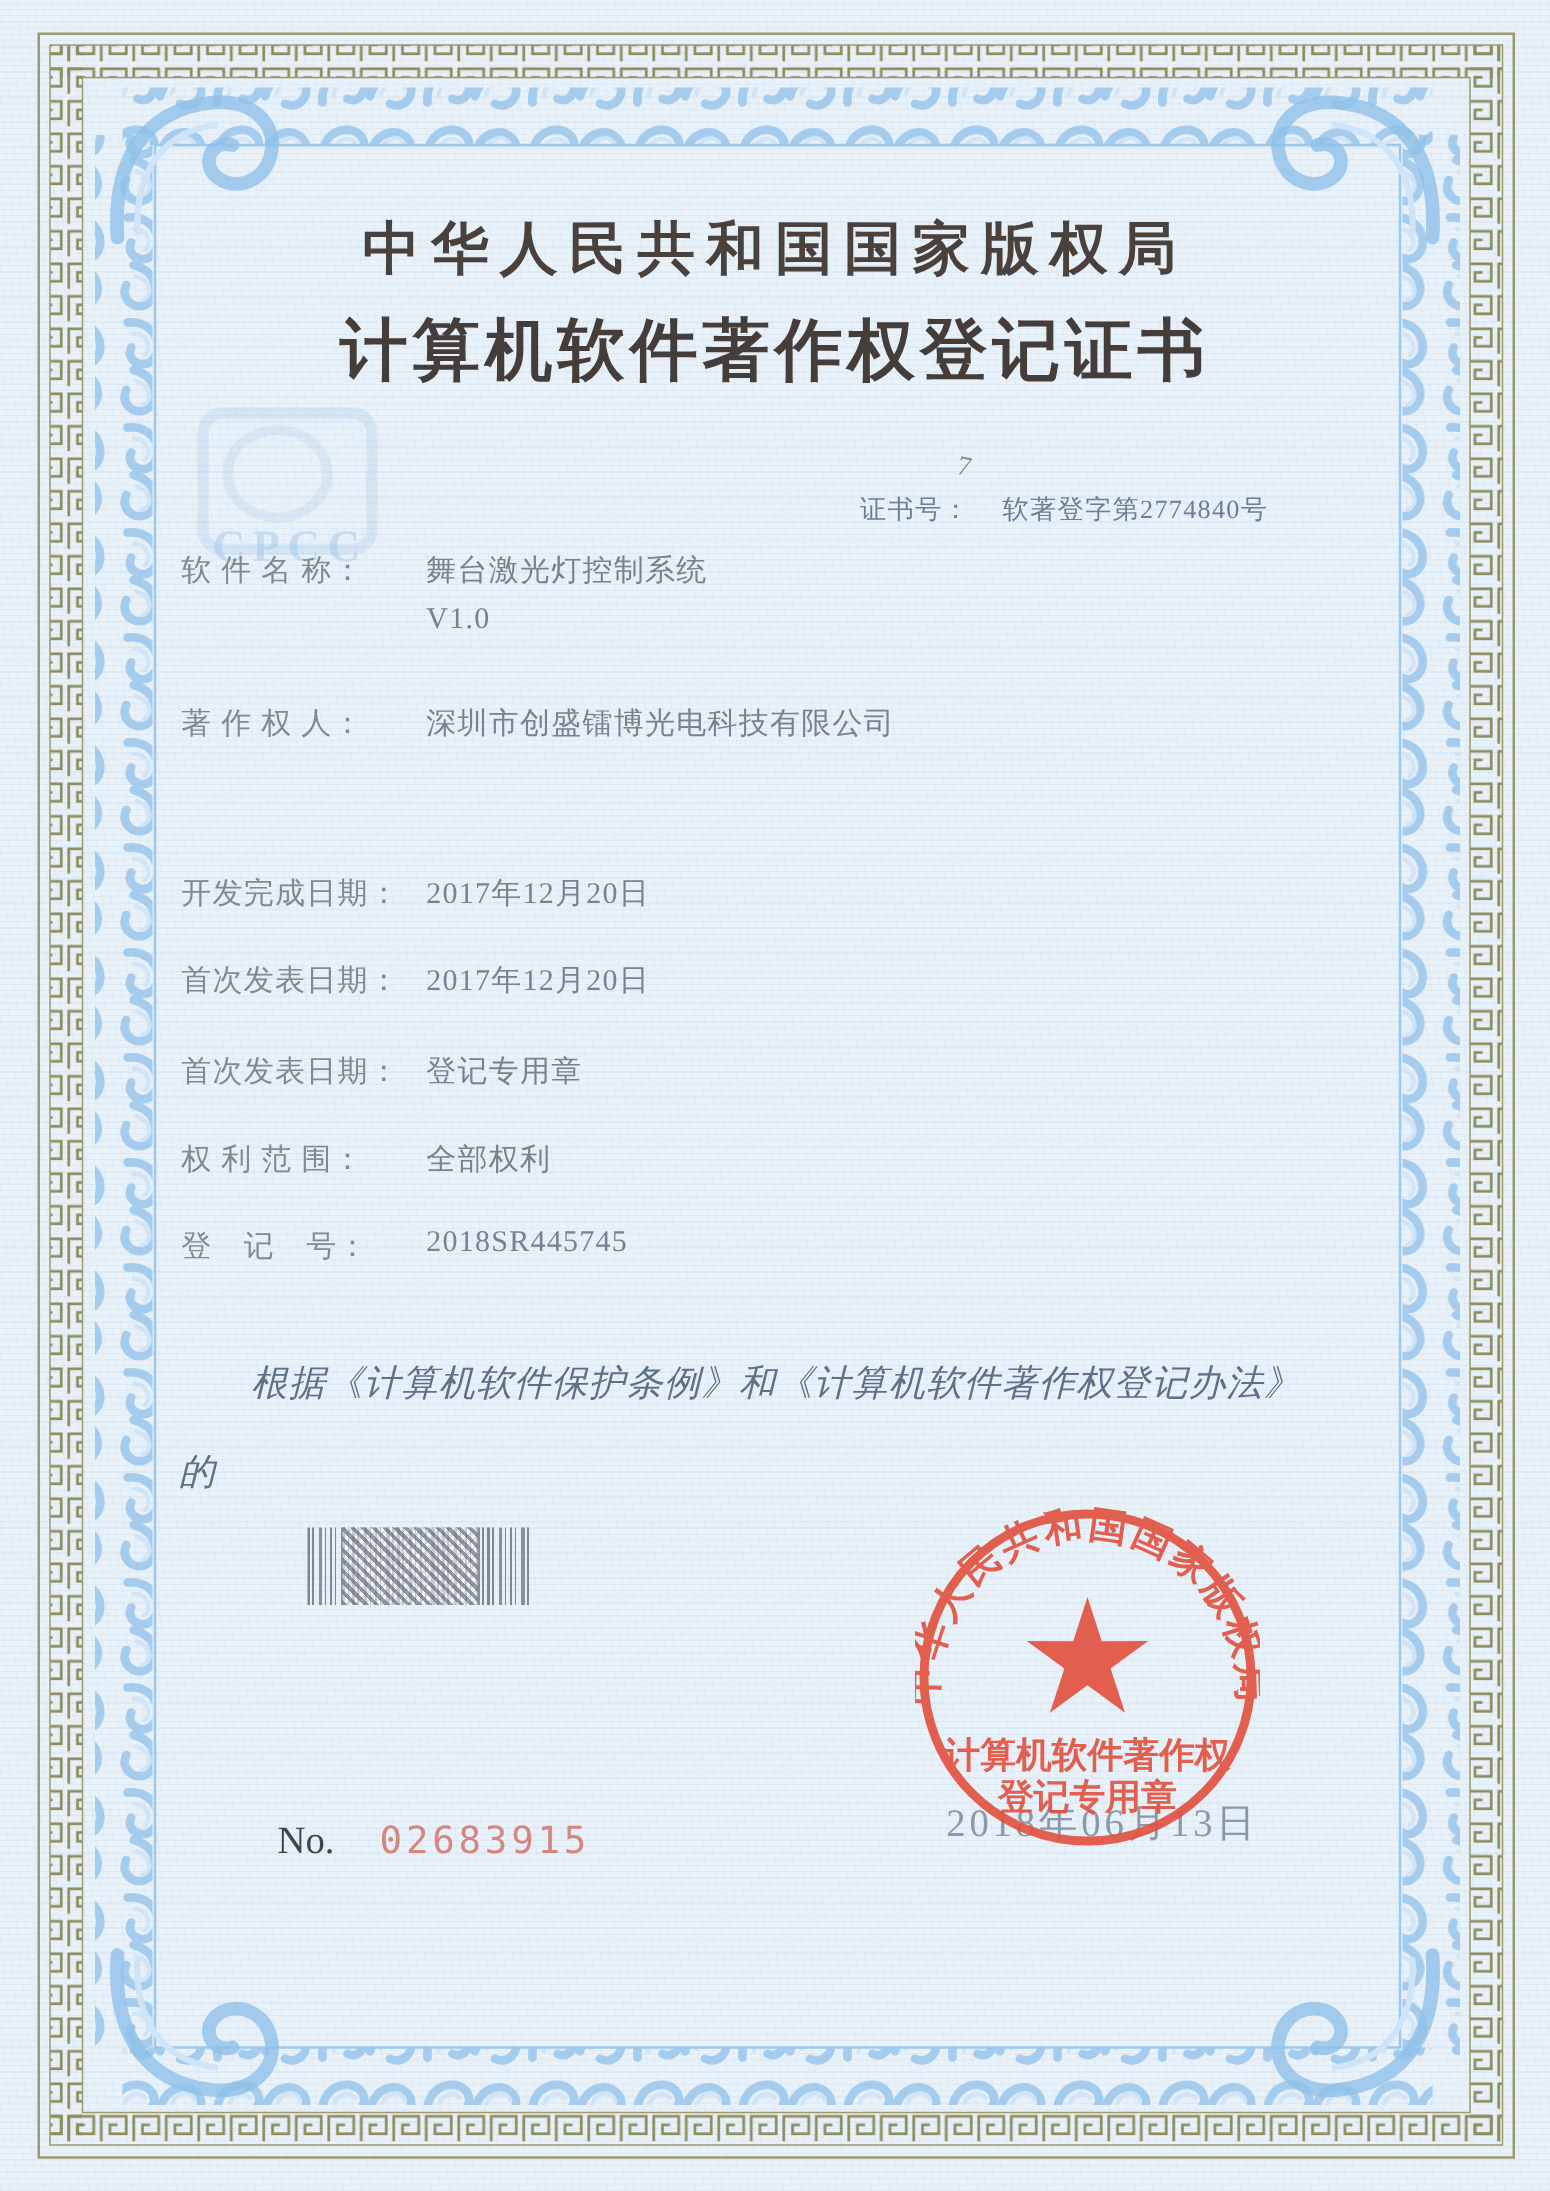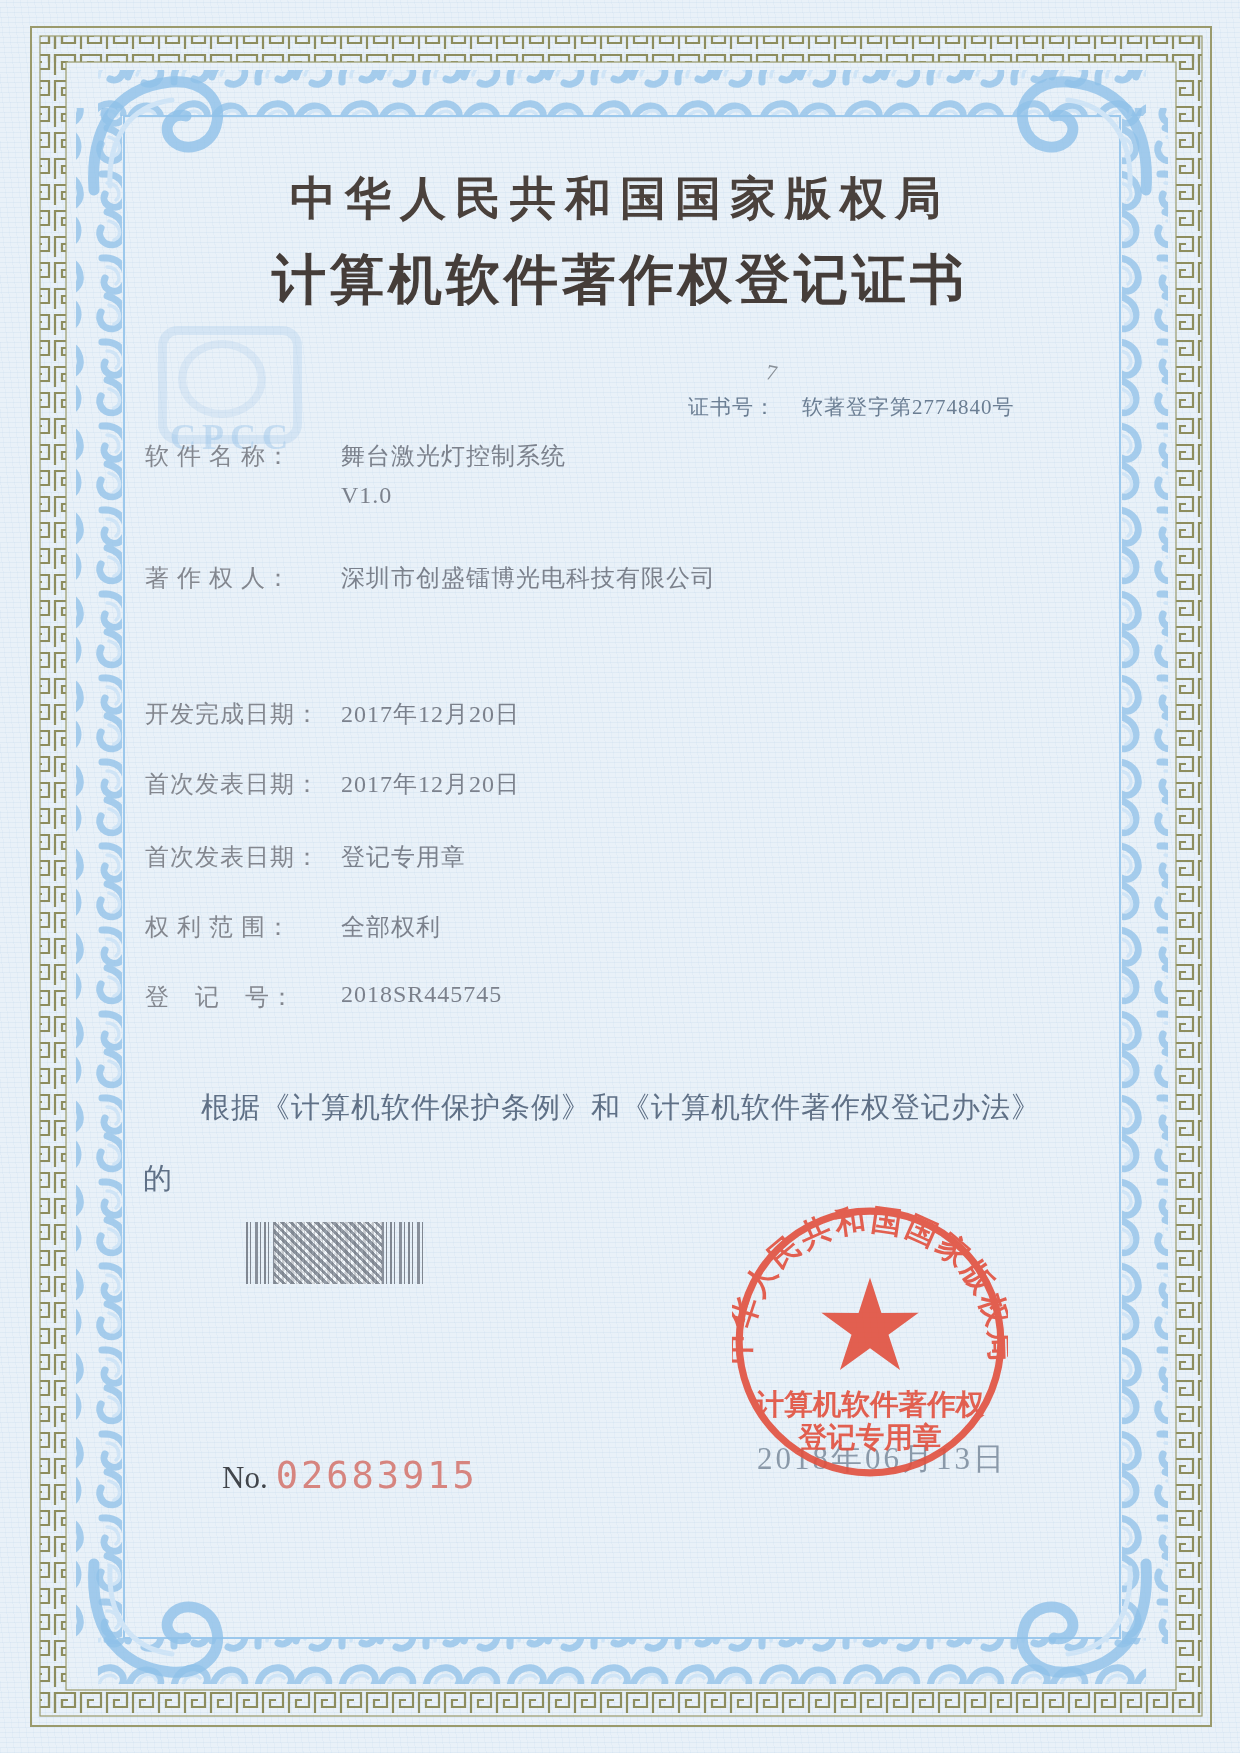--- a/index.html
+++ b/index.html
@@ -28,38 +28,38 @@
   .penmark{left:766px;top:360px;font-size:22px;color:#6a7078;transform:rotate(12deg);opacity:.75;}
 
   .row{left:145px;font-size:24px;color:#7e838d;letter-spacing:1px;white-space:nowrap;}
   .row .label{display:inline-block;width:196px;color:#83878f;vertical-align:top;}
   .row .value{display:inline-block;color:#7b818c;vertical-align:top;}
   .r0{top:440px}.r1{top:562px}.r2{top:698px}.r3{top:768px}.r4{top:841px}.r5{top:911px}.r6{top:981px}
   .value-line2{margin-top:10px;}
 
   .statement{top:1072px;left:143px;width:912px;font-size:29px;color:#5f7086;
              line-height:71px;letter-spacing:1px;}
-  .statement .l1{text-indent:58px;}
+  .statement .l1{text-indent:58px;font-style:italic;}
 
   .barcode{left:246px;top:1222px;width:178px;height:62px;
     background:
       repeating-linear-gradient(90deg,#6e7580 0 2px,rgba(0,0,0,0) 2px 4px,#6e7580 4px 5px,
         rgba(0,0,0,0) 5px 9px,#79808b 9px 12px,rgba(0,0,0,0) 12px 14px,#6e7580 14px 15px,rgba(0,0,0,0) 15px 18px);
     opacity:.85;}
   .barcode-noise{position:absolute;left:28px;top:0;width:108px;height:62px;
     background:
       repeating-linear-gradient(45deg,rgba(110,117,128,.8) 0 3px,rgba(255,255,255,.55) 3px 6px),
       repeating-linear-gradient(135deg,rgba(110,117,128,.55) 0 2px,rgba(0,0,0,0) 2px 5px);}
 
   .issue-date{left:757px;top:1438px;font-size:31px;color:#8a99a9;letter-spacing:3px;white-space:nowrap;}
 
   .seal{left:732px;top:1204px;width:276px;height:276px;opacity:.9;pointer-events:none;}
 
   .no-line{left:222px;top:1454px;font-size:31px;color:#41454b;white-space:nowrap;}
-  .no-line .num{color:#d4736b;margin-left:8px;font-size:37px;letter-spacing:3px;
+  .no-line .num{color:#d4736b;margin-left:36px;font-size:30px;letter-spacing:3px;
                 font-family:"DejaVu Sans Mono","Liberation Mono",monospace;opacity:.85;}
 
   .cpcc-box{left:158px;top:326px;width:126px;height:100px;
             border:9px solid rgba(160,198,232,.26);border-radius:20px;}
   .cpcc-swirl{left:178px;top:340px;width:72px;height:62px;
             border:8px solid rgba(160,198,232,.22);border-radius:50%;}
   .cpcc-text{left:170px;top:416px;font-size:36px;font-weight:700;
             color:rgba(150,192,230,.42);letter-spacing:6px;font-family:Liberation Serif, serif;}
 </style>
 </head>

